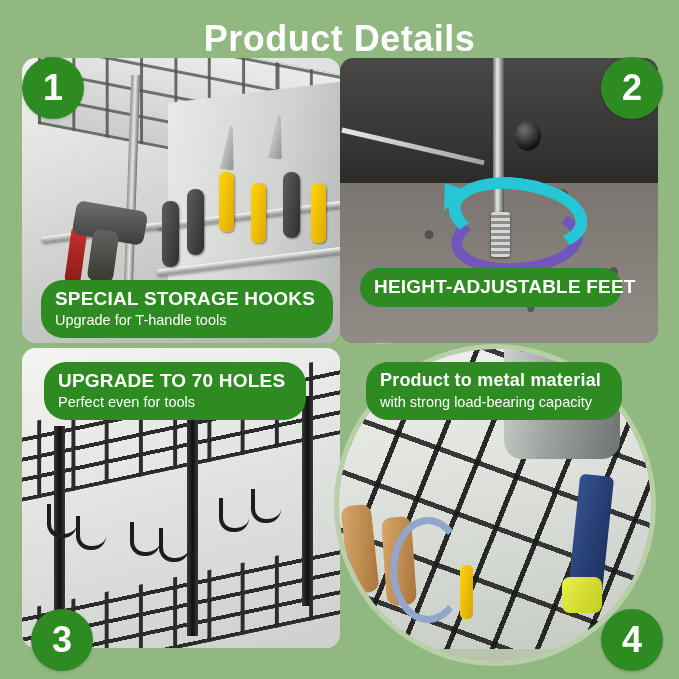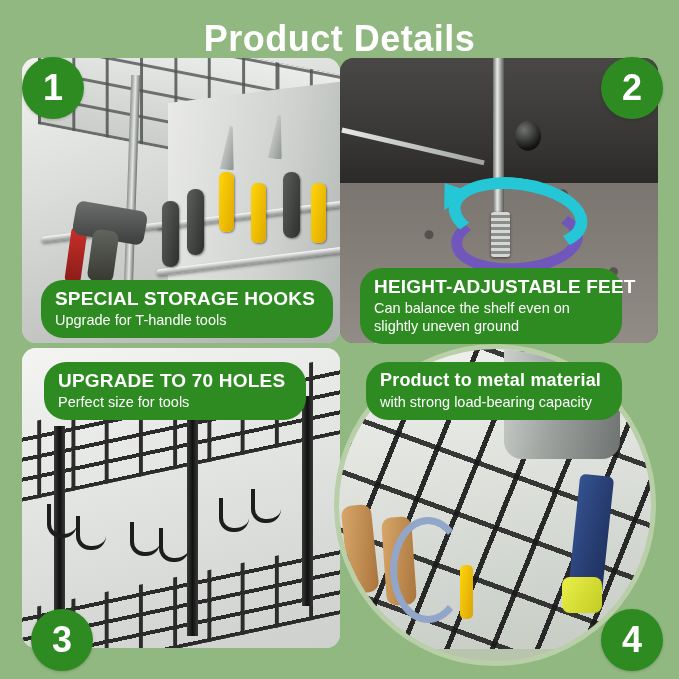--- a/index.html
+++ b/index.html
@@ -258,26 +258,25 @@
     </div>
   </div>
 
   <div class="label lab1">
     <div class="lt">SPECIAL STORAGE HOOKS</div>
     <div class="ls">Upgrade for T-handle tools</div>
   </div>
 
   <div class="label lab2">
     <div class="lt">HEIGHT-ADJUSTABLE FEET</div>
-    <div class="ls">Can balance the shelf even on slightly uneven ground</div>
   </div>
 
   <div class="label lab3">
     <div class="lt">UPGRADE TO 70 HOLES</div>
-    <div class="ls">Perfect size for tools</div>
+    <div class="ls">Perfect even for tools</div>
   </div>
 
   <div class="label lab4">
     <div class="lt small">Product to metal material</div>
     <div class="ls">with strong load-bearing capacity</div>
   </div>
 
   <div class="badge b1">1</div>
   <div class="badge b2">2</div>
   <div class="badge b3">3</div>

